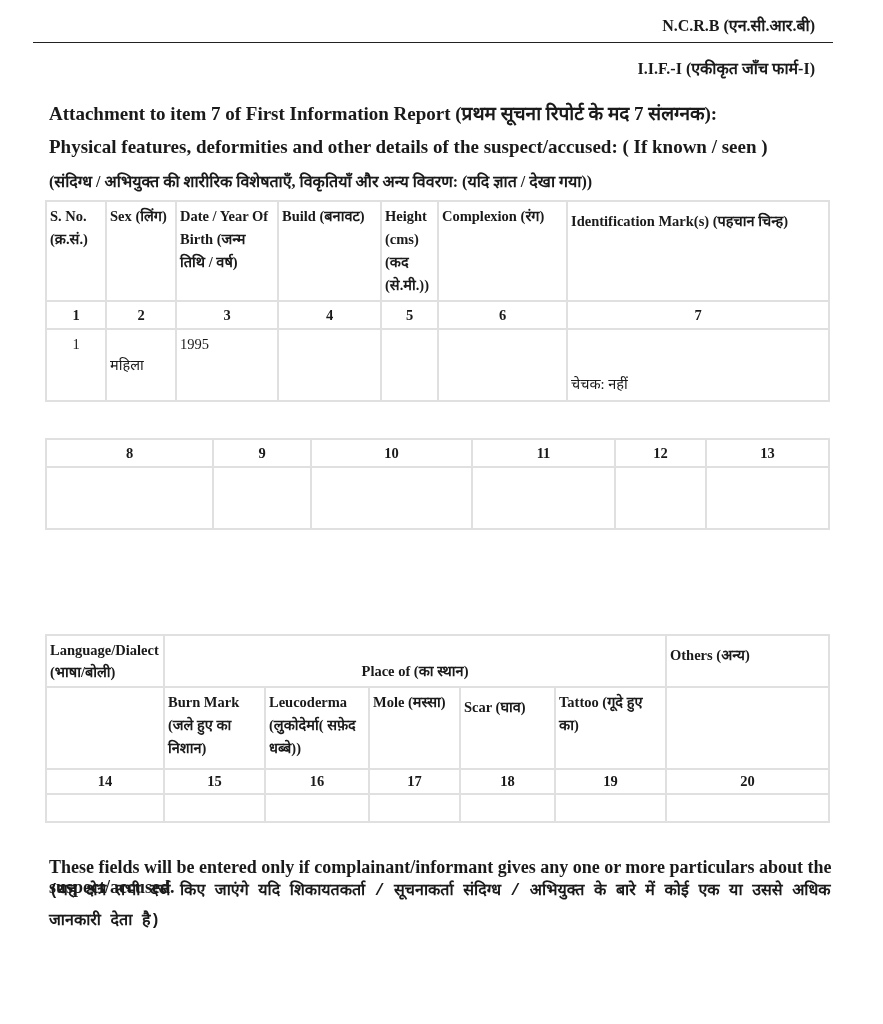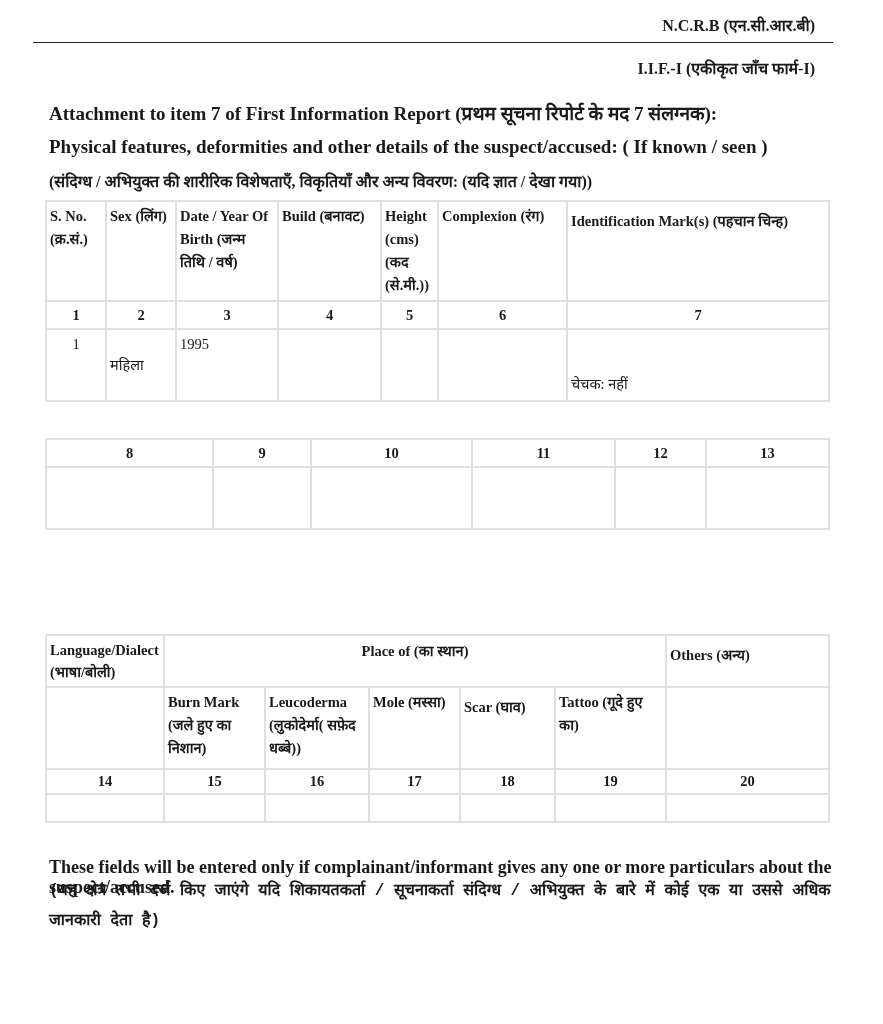--- a/index.html
+++ b/index.html
@@ -111,21 +111,21 @@
       <col style="width:101px">
       <col style="width:104px">
       <col style="width:91px">
     <col style="width:95px">
       <col style="width:111px">
       <col style="width:163px">
   </colgroup>
   <tbody>
       <tr style="height:52px">
     <td class="h" style="line-height:22px">Language/Dialect (भाषा/बोली)</td>
-    <td class="h" colspan="5" style="text-align:center;padding-top:4px">Place of (का स्थान)</td>
+    <td class="h" colspan="5" style="text-align:center;padding-top:24px">Place of (का स्थान)</td>
     <td class="h" style="padding-top:8px">Others (अन्य)</td>
   </tr>
   <tr style="height:82px">
     <td></td>
     <td class="h">Burn Mark (जले हुए का निशान)</td>
     <td class="h">Leucoderma (लुकोदेर्मा( सफ़ेद धब्बे))</td>
     <td class="h">Mole (मस्सा)</td>
     <td class="h" style="padding-top:8px">Scar (घाव)</td>
     <td class="h">Tattoo (गूदे हुए का)</td>
     <td></td>

